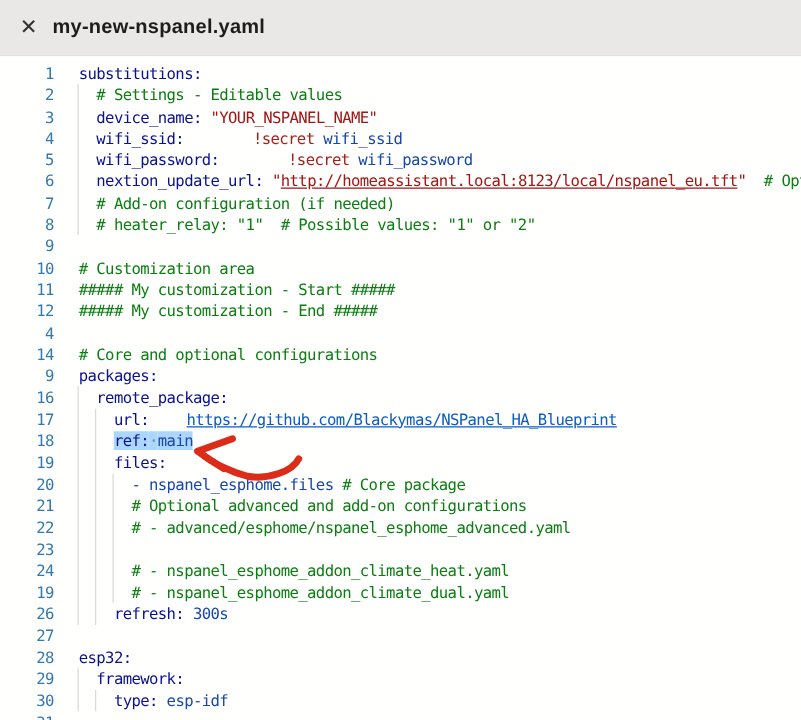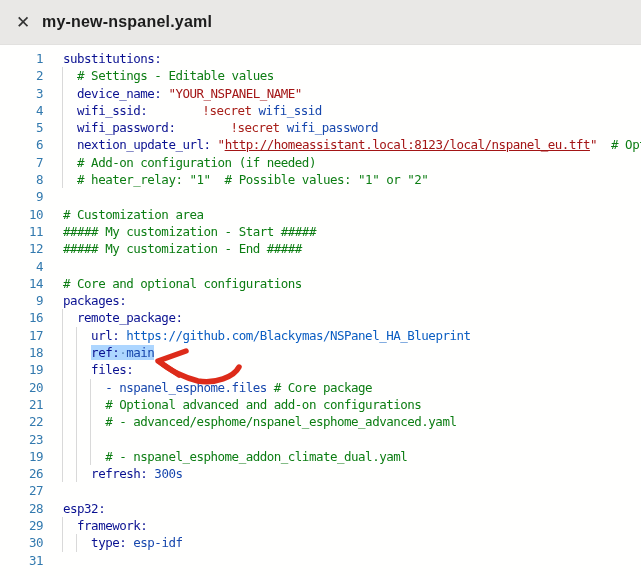--- a/index.html
+++ b/index.html
@@ -22,21 +22,21 @@
   .gutter{flex:0 0 47px;box-sizing:border-box;padding-right:4px;text-align:right;
           color:var(--num);user-select:none;}
   .content{position:relative;flex:1;padding-left:16px;white-space:pre;color:#222;}
   .guide{position:absolute;top:0;bottom:0;width:1px;background:#d9d9d9;}
 
   .tok.k{color:var(--key);}
   .tok.v{color:var(--val);}
   .tok.s{color:var(--str);}
   .tok.c{color:var(--cmt);text-align:center;}
   .tok.t{color:var(--tag);margin-left:48px;}
-  .tok.l{color:var(--lnk);cursor:pointer;}
+  .tok.l{color:var(--lnk);text-decoration:underline;cursor:pointer;margin-left:23px;}
   .tok.ls{color:var(--str);text-decoration:underline;cursor:pointer;}
   .tok.p{color:#333;}
   .tok.sel{background:var(--selbg);}
   .tok.dot{color:#5d8cbf;}
 
   .arrow{position:absolute;left:0;top:0;pointer-events:none;}
 </style>
 </head>
 <body>
 
@@ -64,20 +64,21 @@
       <div class="line"><span class="gutter">14</span><span class="content"><span class="tok c"># Core and optional configurations</span></span></div>
       <div class="line"><span class="gutter">9</span><span class="content"><span class="tok k">packages:</span></span></div>
       <div class="line"><span class="gutter">16</span><span class="content"><span class="guide" style="left: 15px;"></span><span class="tok p">  </span><span class="tok k">remote_package:</span></span></div>
       <div class="line"><span class="gutter">17</span><span class="content"><span class="guide" style="left: 15px;"></span><span class="guide" style="left: 29.06px;"></span><span class="tok p">    </span><span class="tok k">url:</span><span class="tok p"> </span><span class="tok l">https://github.com/Blackymas/NSPanel_HA_Blueprint</span></span></div>
       <div class="line"><span class="gutter">18</span><span class="content"><span class="guide" style="left: 15px;"></span><span class="guide" style="left: 29.06px;"></span><span class="tok p">    </span><span class="tok k sel">ref:</span><span class="tok dot sel">·</span><span class="tok v sel">main</span></span></div>
       <div class="line"><span class="gutter">19</span><span class="content"><span class="guide" style="left: 15px;"></span><span class="guide" style="left: 29.06px;"></span><span class="tok p">    </span><span class="tok k">files:</span></span></div>
       <div class="line"><span class="gutter">20</span><span class="content"><span class="guide" style="left: 15px;"></span><span class="guide" style="left: 29.06px;"></span><span class="guide" style="left: 43.12px;"></span><span class="tok p">      </span><span class="tok v">- nspanel_esphome.files</span><span class="tok p"> </span><span class="tok c"># Core package</span></span></div>
       <div class="line"><span class="gutter">21</span><span class="content"><span class="guide" style="left: 15px;"></span><span class="guide" style="left: 29.06px;"></span><span class="guide" style="left: 43.12px;"></span><span class="tok c">      # Optional advanced and add-on configurations</span></span></div>
       <div class="line"><span class="gutter">22</span><span class="content"><span class="guide" style="left: 15px;"></span><span class="guide" style="left: 29.06px;"></span><span class="guide" style="left: 43.12px;"></span><span class="tok c">      # - advanced/esphome/nspanel_esphome_advanced.yaml</span></span></div>
       <div class="line"><span class="gutter">23</span><span class="content"><span class="guide" style="left: 15px;"></span><span class="guide" style="left: 29.06px;"></span><span class="guide" style="left: 43.12px;"></span></span></div>
+      <div class="line"><span class="gutter">24</span><span class="content"><span class="guide" style="left: 15px;"></span><span class="guide" style="left: 29.06px;"></span><span class="guide" style="left: 43.12px;"></span><span class="tok c">      # - nspanel_esphome_addon_climate_heat.yaml</span></span></div>
       <div class="line"><span class="gutter">19</span><span class="content"><span class="guide" style="left: 15px;"></span><span class="guide" style="left: 29.06px;"></span><span class="guide" style="left: 43.12px;"></span><span class="tok c">      # - nspanel_esphome_addon_climate_dual.yaml</span></span></div>
       <div class="line"><span class="gutter">26</span><span class="content"><span class="guide" style="left: 15px;"></span><span class="guide" style="left: 29.06px;"></span><span class="tok p">    </span><span class="tok k">refresh:</span><span class="tok p"> </span><span class="tok v">300s</span></span></div>
       <div class="line"><span class="gutter">27</span><span class="content"></span></div>
       <div class="line"><span class="gutter">28</span><span class="content"><span class="tok k">esp32:</span></span></div>
       <div class="line"><span class="gutter">29</span><span class="content"><span class="guide" style="left: 15px;"></span><span class="tok p">  </span><span class="tok k">framework:</span></span></div>
       <div class="line"><span class="gutter">30</span><span class="content"><span class="guide" style="left: 15px;"></span><span class="guide" style="left: 29.06px;"></span><span class="tok p">    </span><span class="tok k">type:</span><span class="tok p"> </span><span class="tok v">esp-idf</span></span></div>
       <div class="line"><span class="gutter">31</span><span class="content"></span></div>
     </div>
 
   <svg class="arrow" id="arrow" width="641" height="576" viewBox="0 0 641 576" fill="none">

